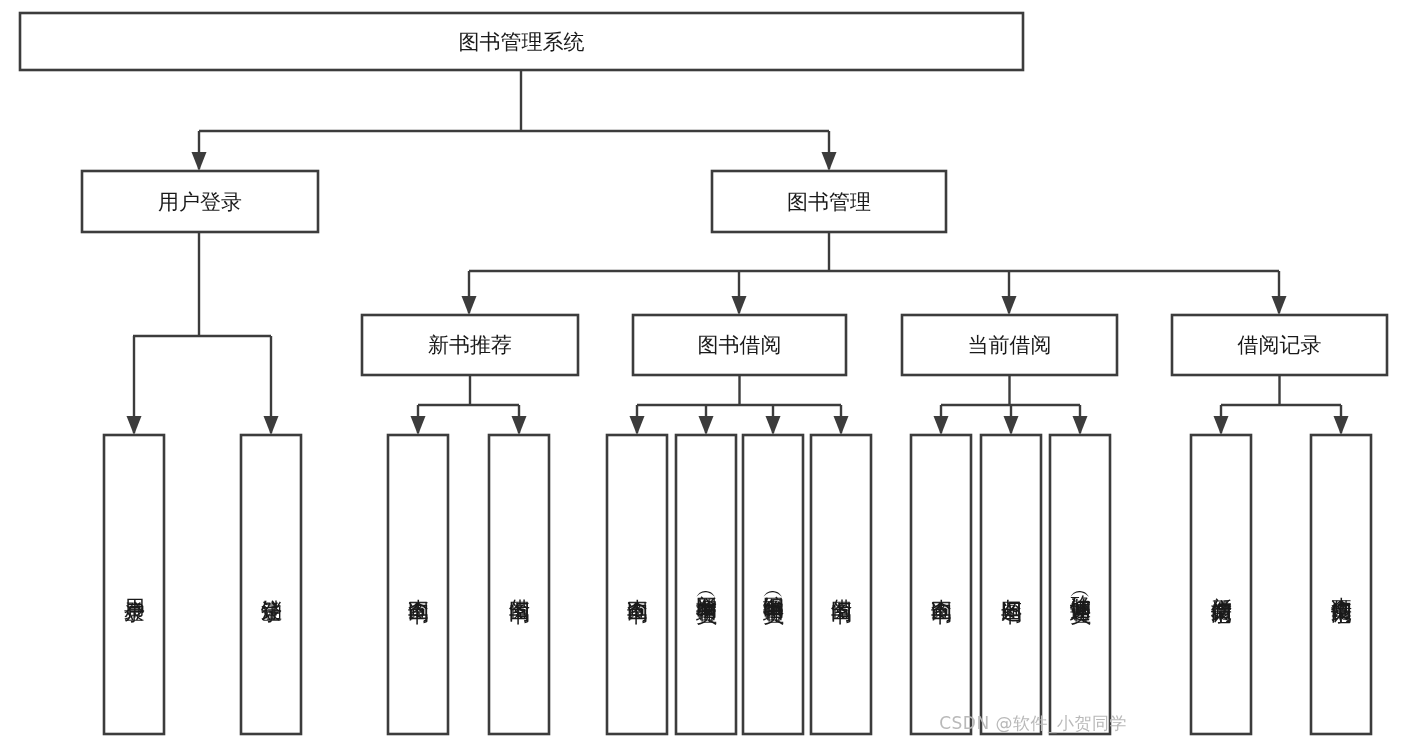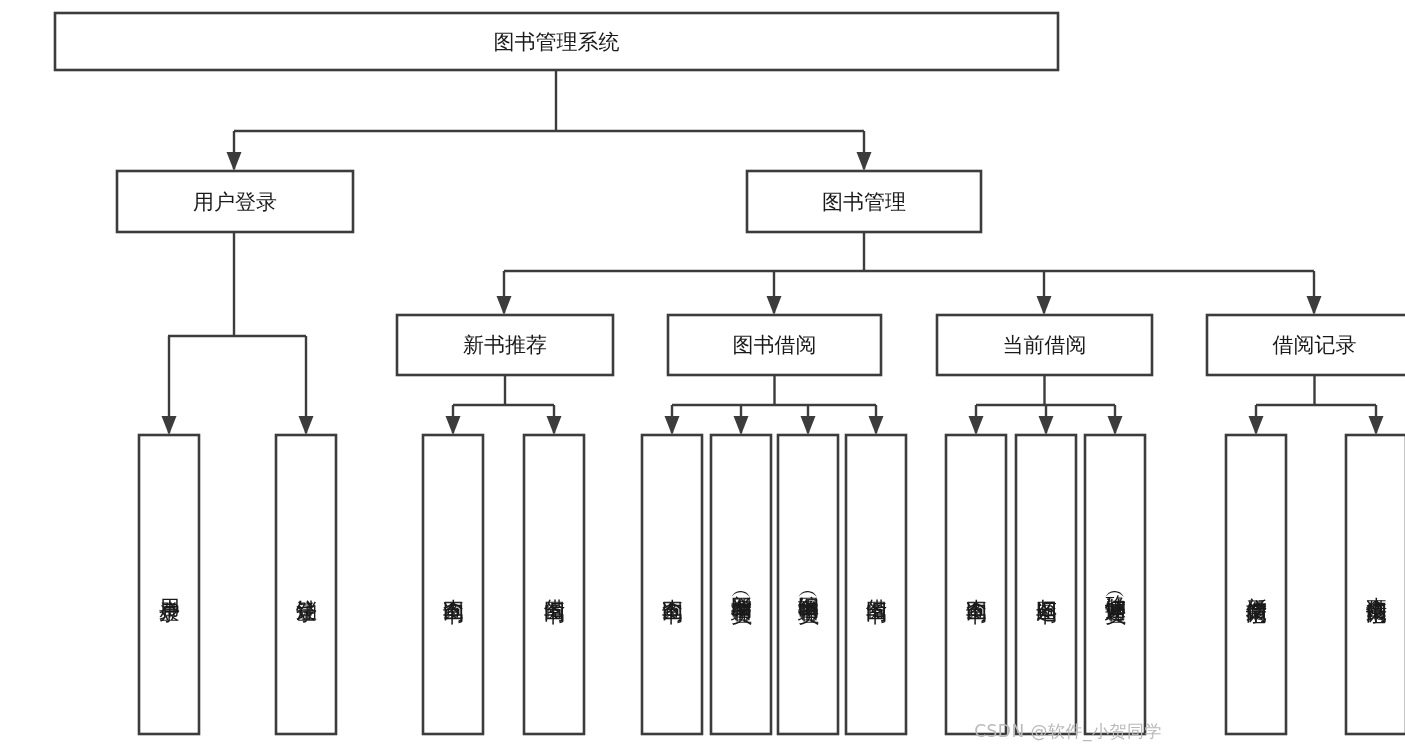--- a/index.html
+++ b/index.html
@@ -11,21 +11,20 @@
     width: 1405px;
     height: 747px;
     font-family: "DejaVu Sans", "Liberation Sans", sans-serif;
     overflow: hidden;
     position: relative;
   }
   #diagram-root {
     position: relative;
     width: 1135px;
     height: 747px;
-    margin-left: 35px;
   }
   svg.chart-svg {
     position: absolute;
     left: 0;
     top: 0;
     width: 1405px;
     height: 747px;
     display: block;
   }
   .node-rect {
@@ -62,21 +61,21 @@
     display: flex;
     align-items: center;
     justify-content: center;
     text-align: center;
     white-space: nowrap;
     pointer-events: none;
   }
   #watermark {
     position: absolute;
     right: 8px;
-    bottom: 4px;
+    bottom: 12px;
     font-family: "DejaVu Sans", "Liberation Sans", sans-serif;
     font-size: 17px;
     color: #b9b9b9;
     white-space: nowrap;
     letter-spacing: 0.5px;
   }
 </style>
 </head>
 <body>
 

